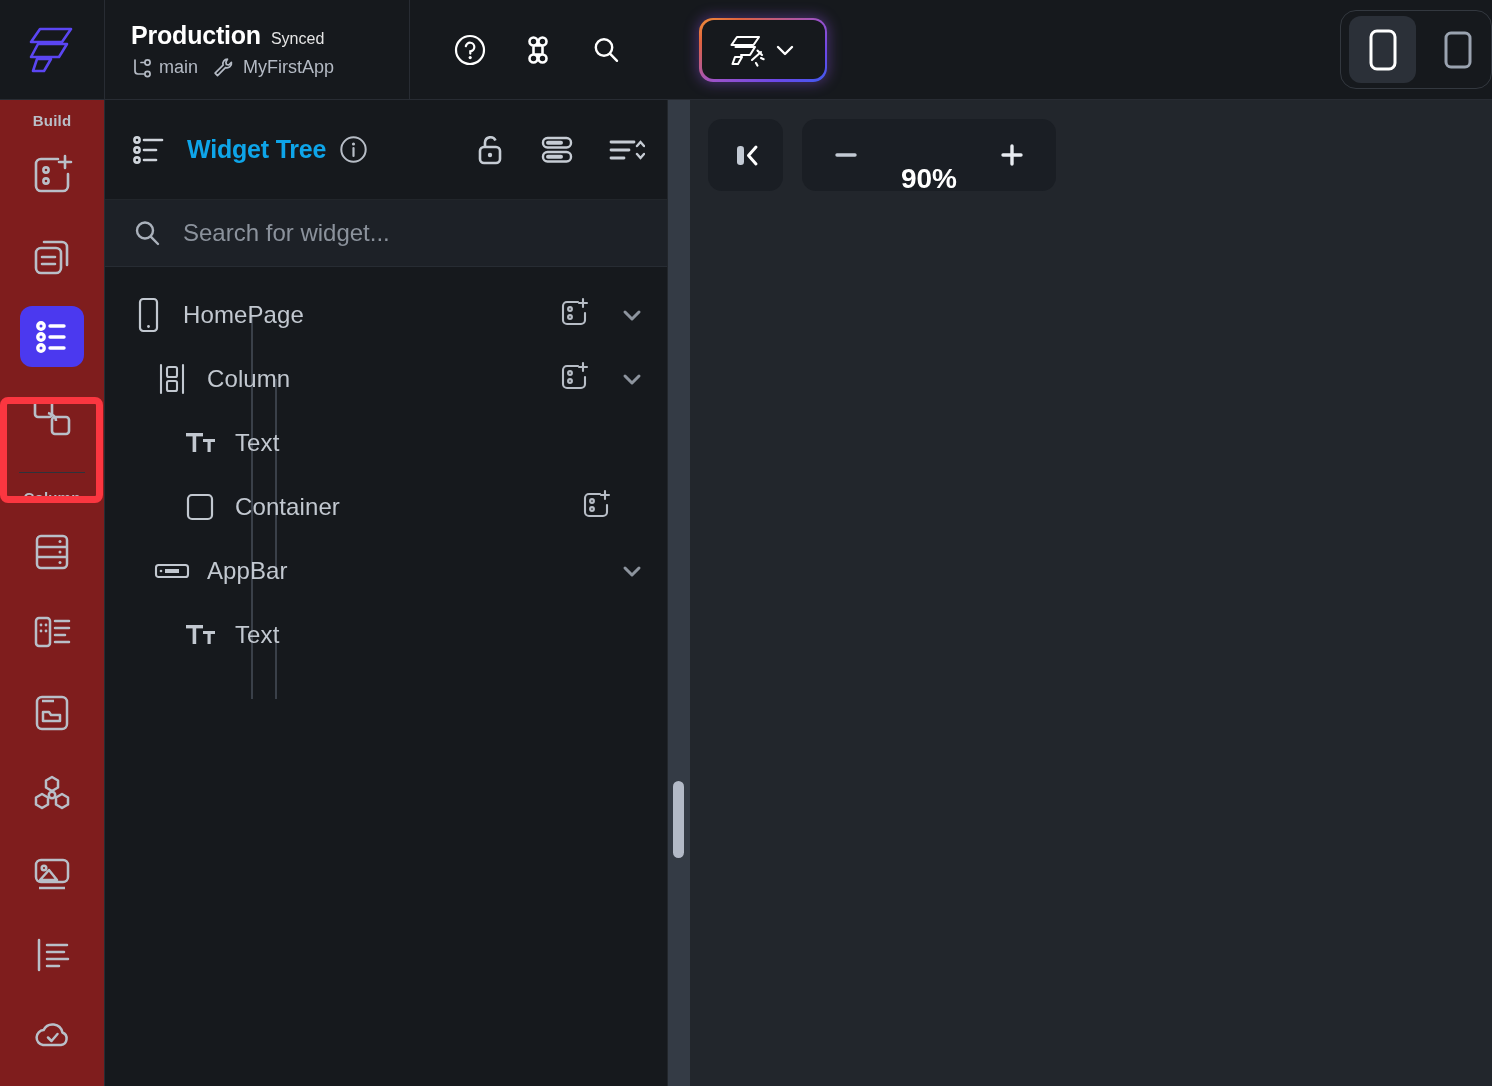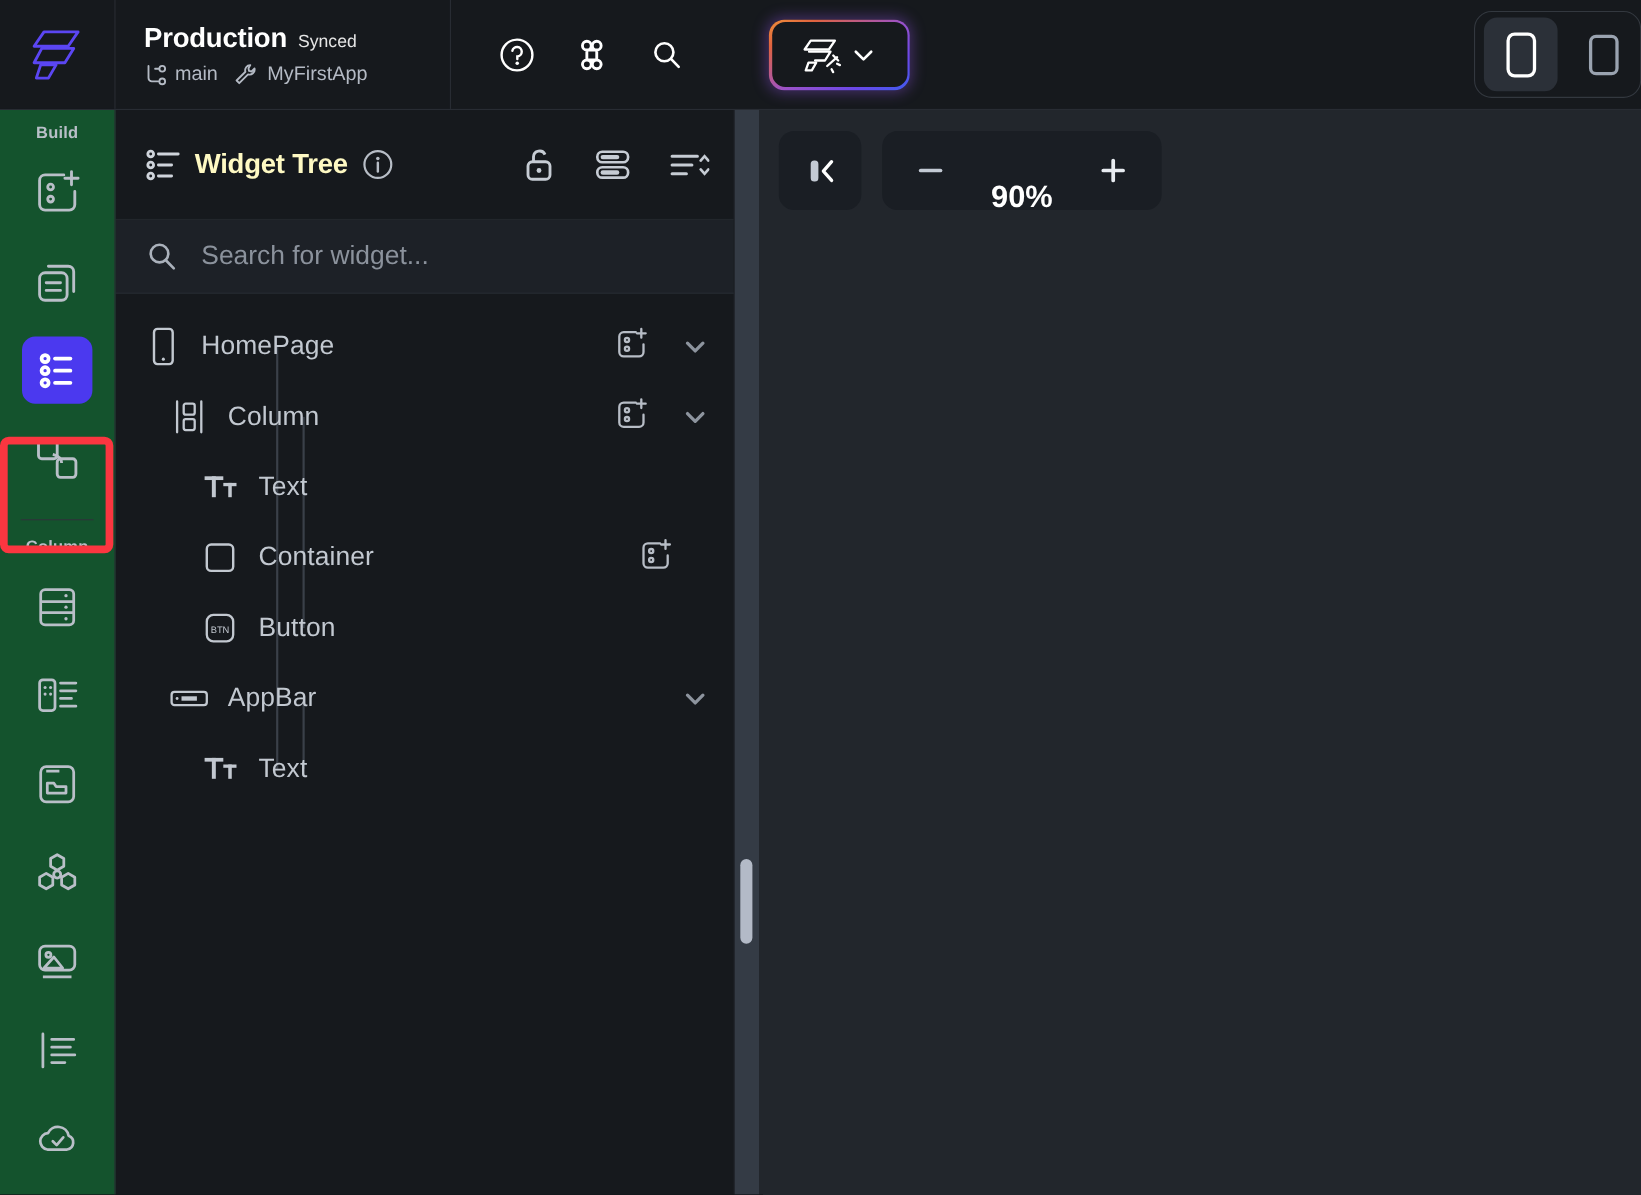--- a/index.html
+++ b/index.html
@@ -70,21 +70,21 @@
   }
   .dev-btn { width: 72px; height: 67px; border-radius: 12px; display: flex; align-items: center; justify-content: center; cursor: pointer; }
   .dev-btn.sel { background: #2b3038; }
 
   
   .body-row { display: flex; flex: 1; min-height: 0; }
 
   
   .rail {
     width: 105px; min-width: 105px;
-    background: #14532d;
+    background: #7f1d1d;
     border-right: 1px solid #282c33;
     display: flex; flex-direction: column; align-items: center;
     padding-top: 12px;
     position: relative;
   }
   .rail-section-label {
     font-size: 15px; color: #b9bfc8; font-weight: bold;
     margin-bottom: 16px; letter-spacing: .2px;
   }
   .rail-item {
@@ -107,21 +107,21 @@
     background: #16191d;
     display: flex; flex-direction: column;
     border-right: 1px solid #22262b;
   }
   .panel-head {
     height: 100px; min-height: 100px;
     display: flex; align-items: center;
     padding: 0 22px 0 24px;
     border-bottom: 1px solid #22262b;
   }
-  .panel-title { font-size: 25px; font-weight: bold; color: #fef9c3; margin: 0 13px 0 8px; letter-spacing: -.2px; }
+  .panel-title { font-size: 25px; font-weight: bold; color: #0ea5e9; margin: 0 13px 0 18px; letter-spacing: -.2px; }
   .phead-icons { margin-left: auto; display: flex; align-items: center; gap: 32px; }
   .phead-icon { cursor: pointer; display:flex; }
 
   .search-bar {
     height: 67px; min-height: 67px;
     background: #1d2127;
     display: flex; align-items: center; gap: 20px;
     padding-left: 26px;
     border-bottom: 1px solid #272c33;
     cursor: text;
@@ -544,29 +544,20 @@
                   <path d="M21 6 H10 a4 4 0 0 0-4 4 v14 a4 4 0 0 0 4 4 h14 a4 4 0 0 0 4-4 V17"></path>
                   <circle cx="13" cy="13" r="1.9"></circle>
                     <circle cx="13" cy="21" r="1.9"></circle>
                   <path d="M26 3 V11 M22 7 H30"></path>
                 </g>
               </svg>
             </span>
           </span>
         </div>
 
-        <div class="tree-row indent2">
-          <span class="ico" style="margin-left:22px">
-            <svg width="34" height="32" viewBox="0 0 34 32">
-              <rect x="5" y="4" width="24" height="24" rx="6" fill="none" stroke="#c2c8d0" stroke-width="2.1"></rect>
-              <text x="17" y="20" font-family="Liberation Sans, sans-serif" font-size="8.5" fill="#c2c8d0" text-anchor="middle">BTN</text>
-            </svg>
-          </span>
-          <span class="tree-label">Button</span>
-        </div>
 
         <div class="tree-row indent1">
           <span class="ico" style="margin-left:22px">
             <svg width="36" height="24" viewBox="0 0 36 24">
               <rect x="2" y="6" width="32" height="12" rx="2.6" fill="none" stroke="#c2c8d0" stroke-width="2.1"></rect>
               <circle cx="7" cy="12" r="1.3" fill="#c2c8d0"></circle>
               <rect x="11" y="10" width="14" height="4" fill="#c2c8d0"></rect>
             </svg>
           </span>
           <span class="tree-label">AppBar</span>

